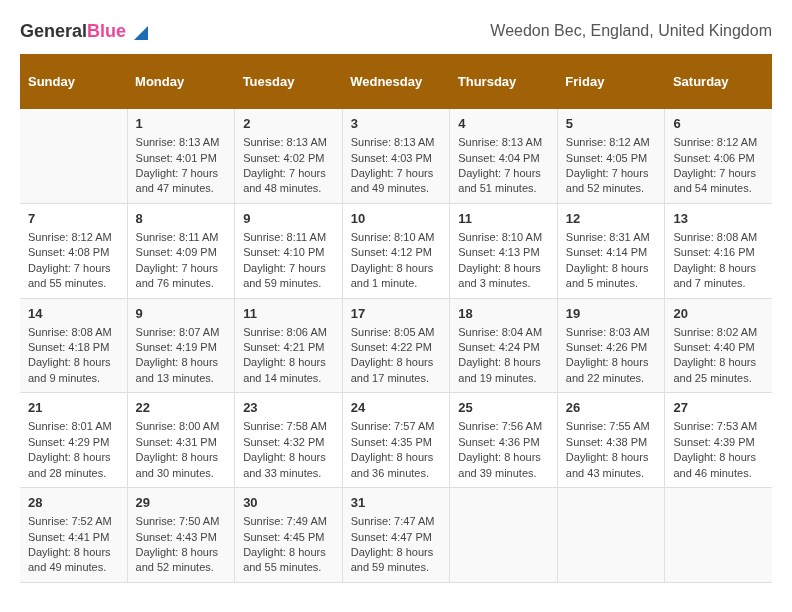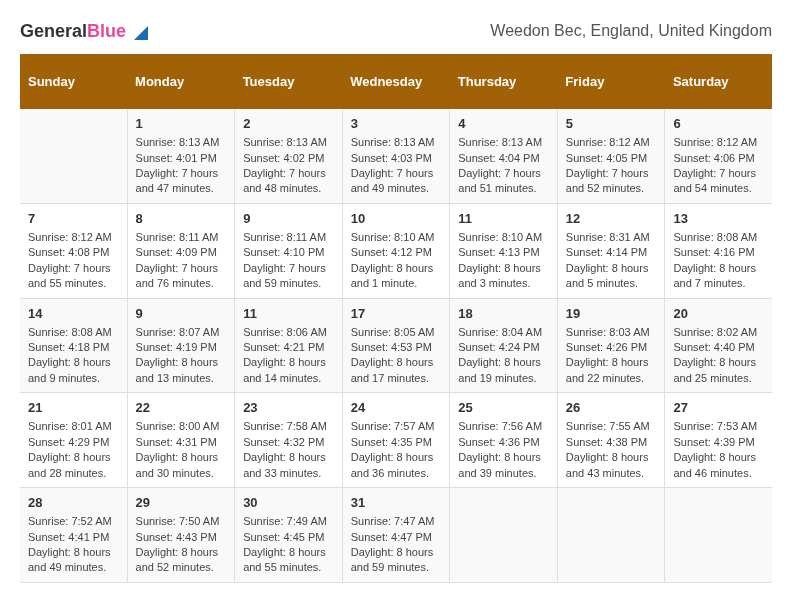--- a/index.html
+++ b/index.html
@@ -231,21 +231,21 @@
         <td>
           <span class="day-num">11</span>
           <div class="cell-text">Sunrise: 8:06 AM</div>
           <div class="cell-text">Sunset: 4:21 PM</div>
           <div class="cell-text">Daylight: 8 hours</div>
           <div class="cell-text">and 14 minutes.</div>
         </td>
         <td>
           <span class="day-num">17</span>
           <div class="cell-text">Sunrise: 8:05 AM</div>
-          <div class="cell-text">Sunset: 4:53 PM</div>
+          <div class="cell-text">Sunset: 4:22 PM</div>
           <div class="cell-text">Daylight: 8 hours</div>
           <div class="cell-text">and 17 minutes.</div>
         </td>
         <td>
           <span class="day-num">18</span>
           <div class="cell-text">Sunrise: 8:04 AM</div>
           <div class="cell-text">Sunset: 4:24 PM</div>
           <div class="cell-text">Daylight: 8 hours</div>
           <div class="cell-text">and 19 minutes.</div>
         </td>

